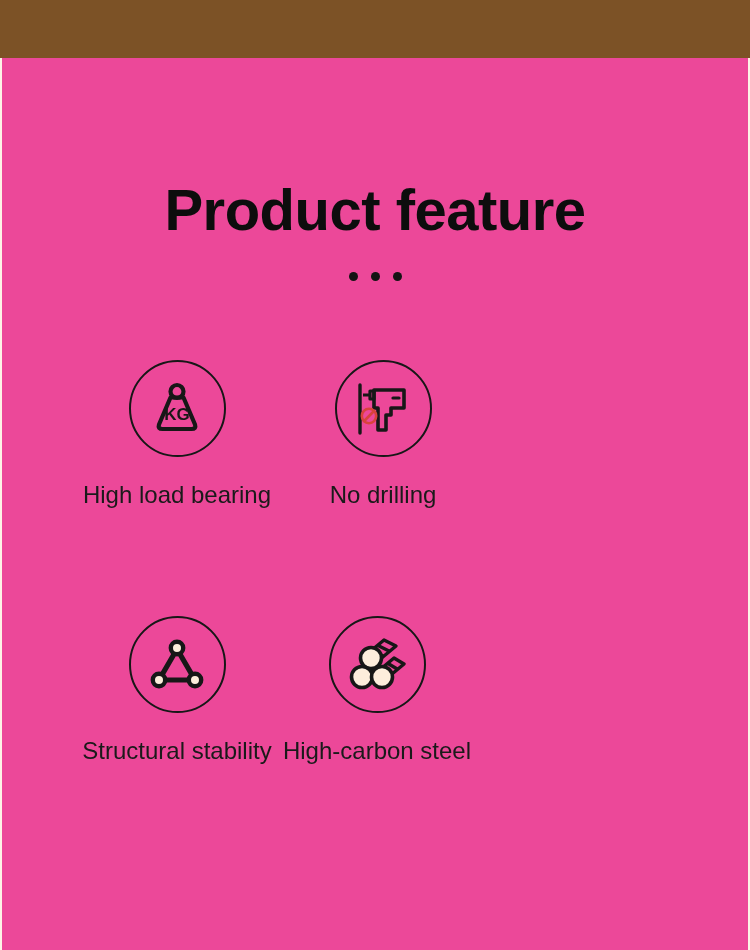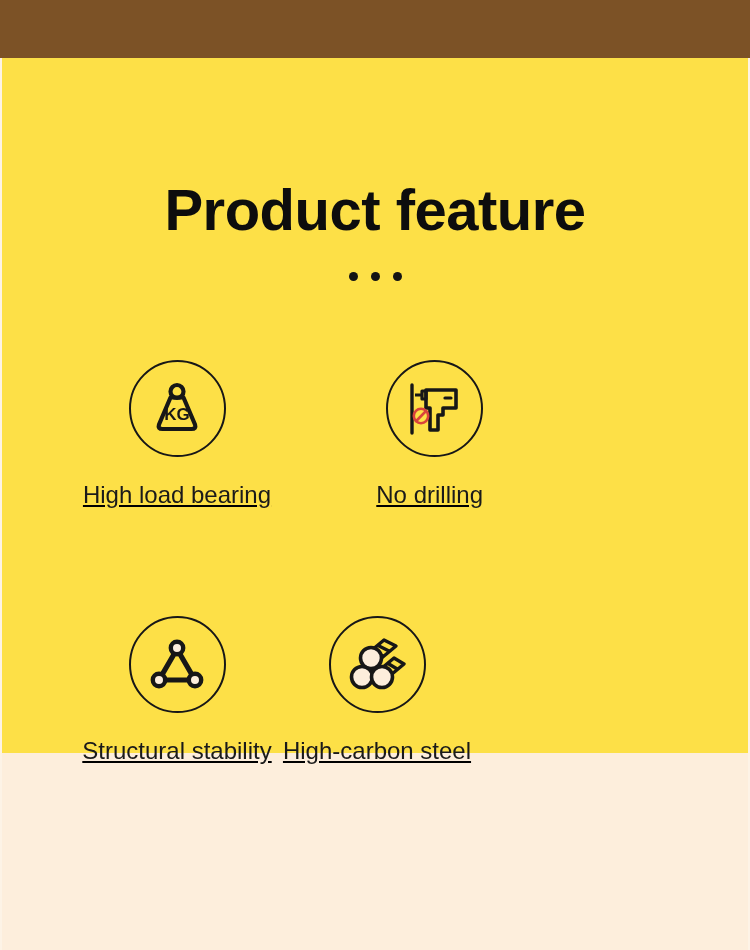--- a/index.html
+++ b/index.html
@@ -10,22 +10,22 @@
   body {
     width: 750px;
     height: 950px;
     background: #fdeedc;
     font-family: "Liberation Sans", sans-serif;
     overflow: hidden;
     position: relative;
   }
   .page {
     width: 750px;
-    height: 753px;
-    background: #fde047;
+    height: 950px;
+    background: #ec4899;
     position: relative;
     box-sizing: border-box;
   }
   .top-bar {
     position: absolute;
     left: 0;
     top: 0;
     width: 750px;
     height: 58px;
     background: #7c5226;
@@ -77,33 +77,32 @@
   }
   .grid {
     position: absolute;
     left: 0;
     top: 360px;
     width: 750px;
   }
   .row {
     display: flex;
     width: 750px;
-    text-decoration: underline;
   }
   .row-2 {
     margin-top: 107px;
   }
   .cell {
     width: 200px;
     display: flex;
     flex-direction: column;
     align-items: center;
   }
   .cell-1 { margin-left: 77px; }
-  .cell-2 { margin-left: 6px; align-items: flex-end; }
+  .cell-2 { margin-left: 6px; }
   .cell-3 { margin-left: 0px; }
   .icon-circle {
     width: 97px;
     height: 97px;
     border-radius: 50%;
     border: 2.5px solid #171717;
     box-sizing: border-box;
     display: flex;
     align-items: center;
     justify-content: center;

